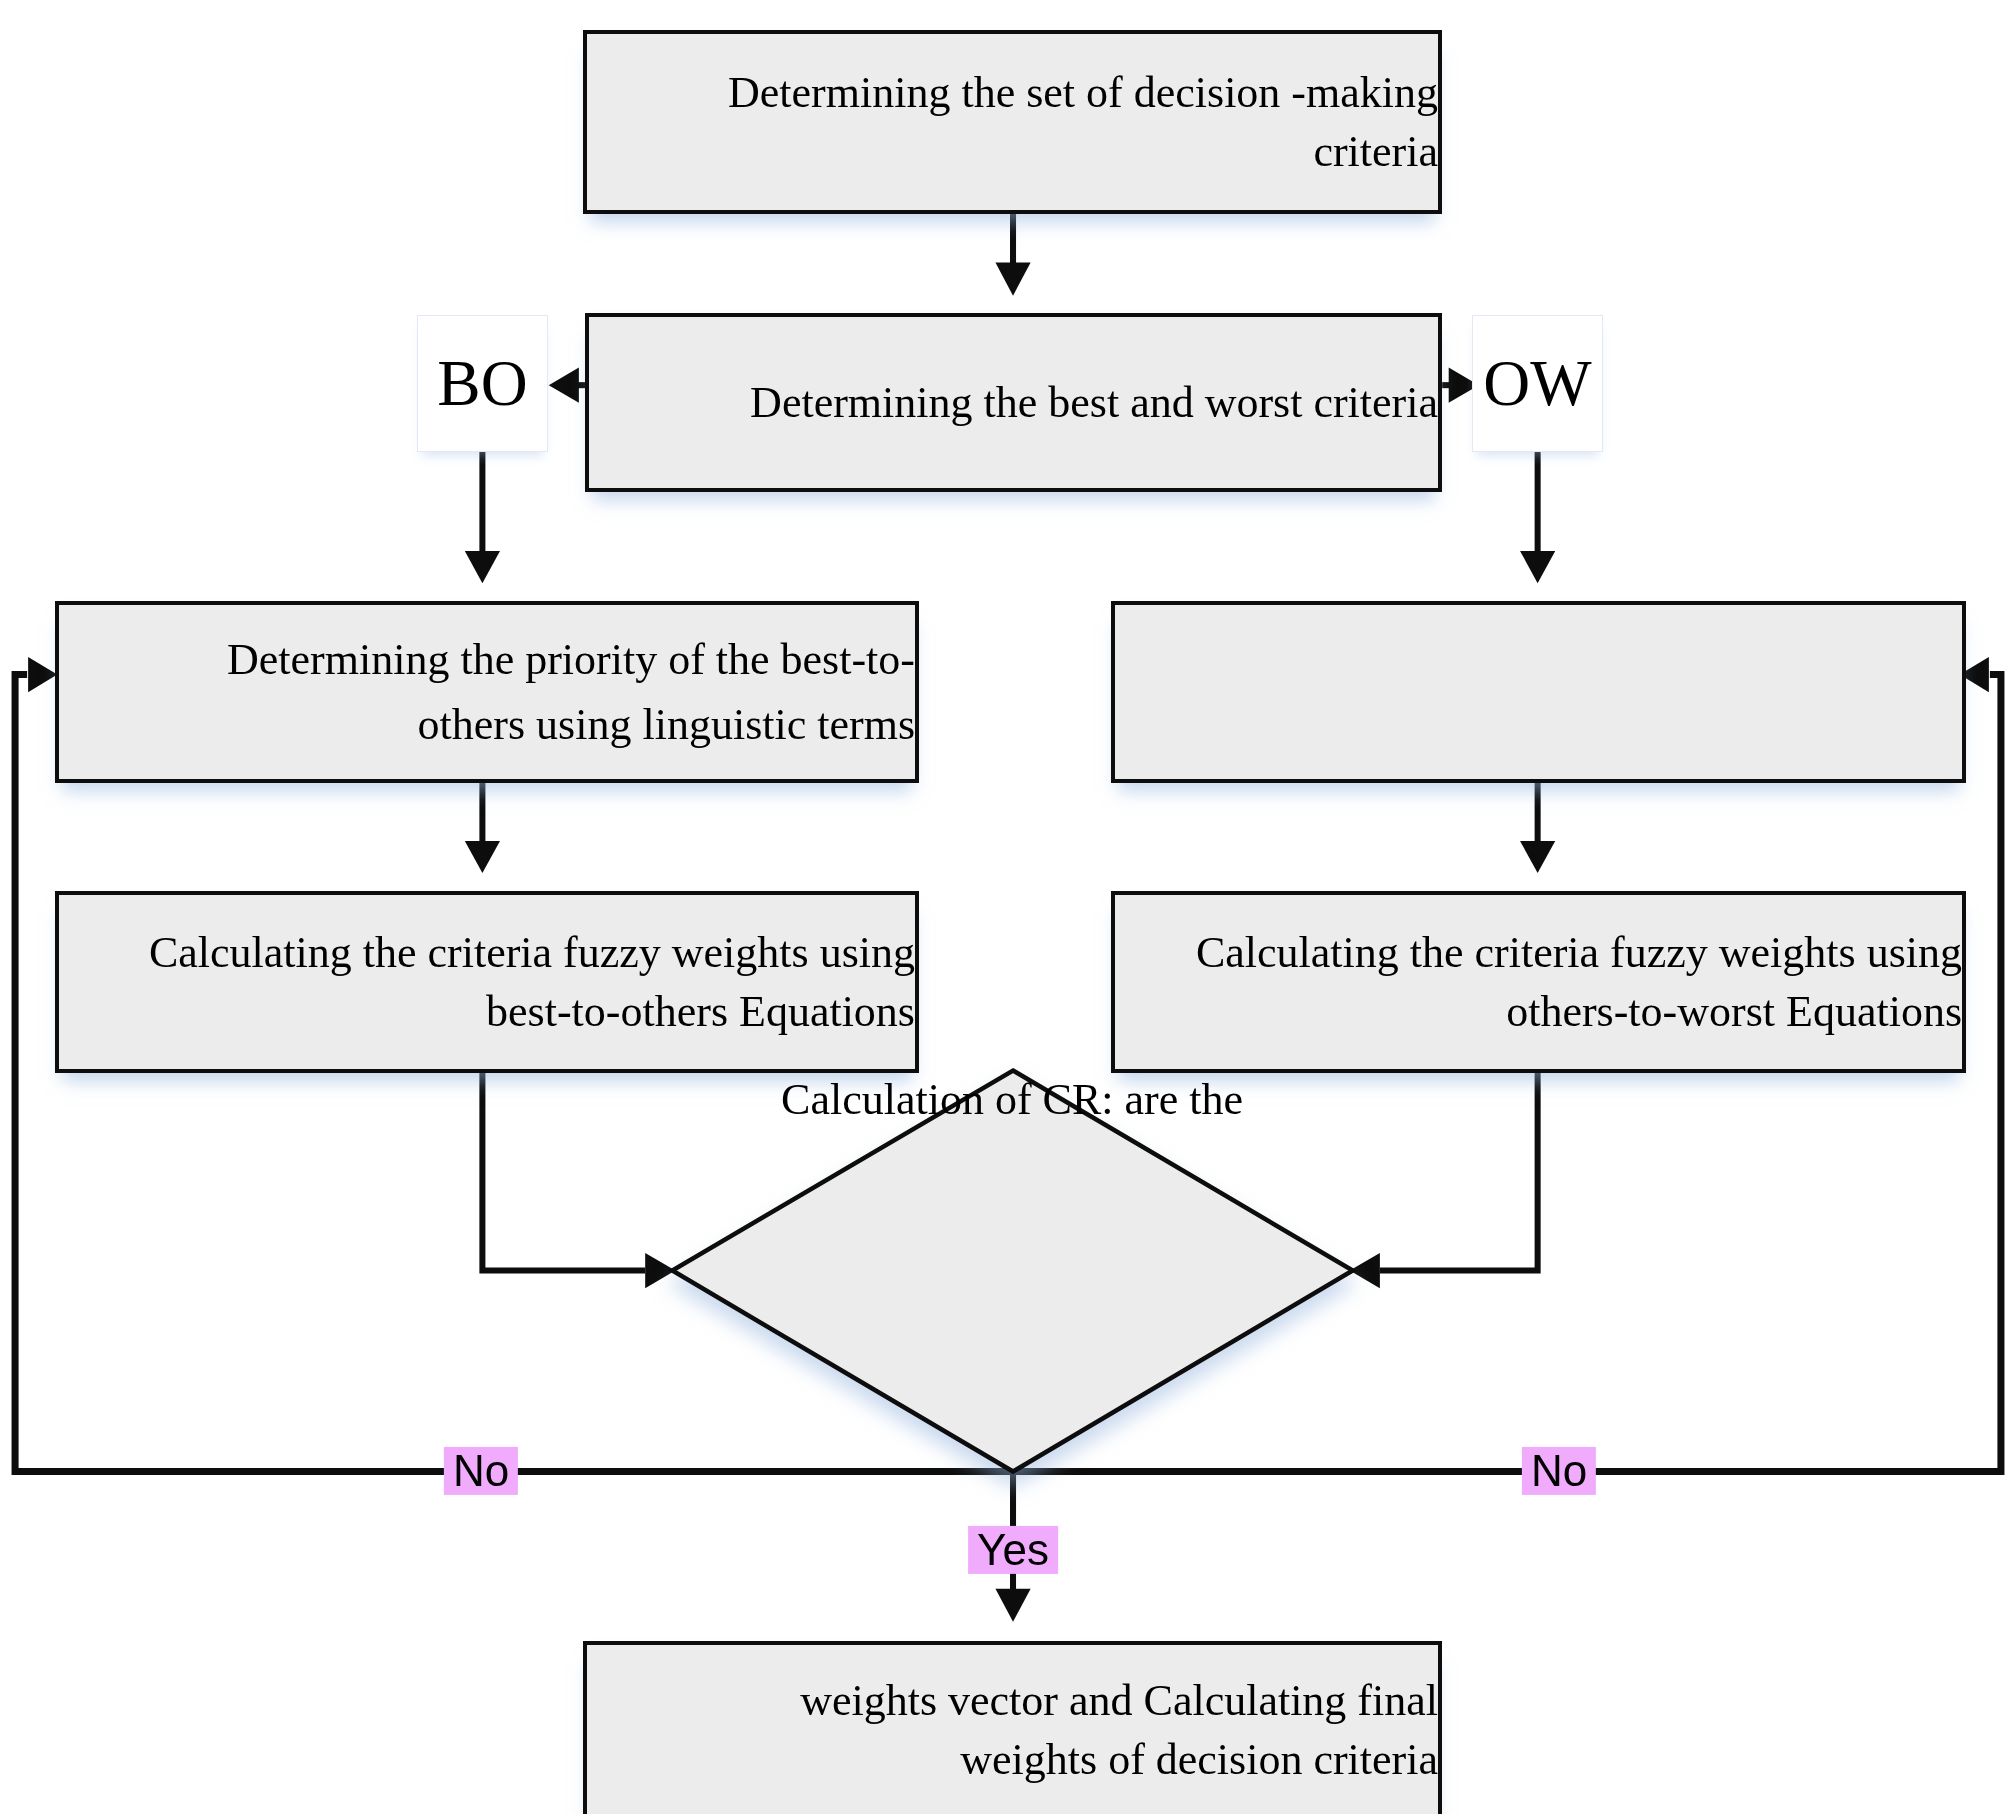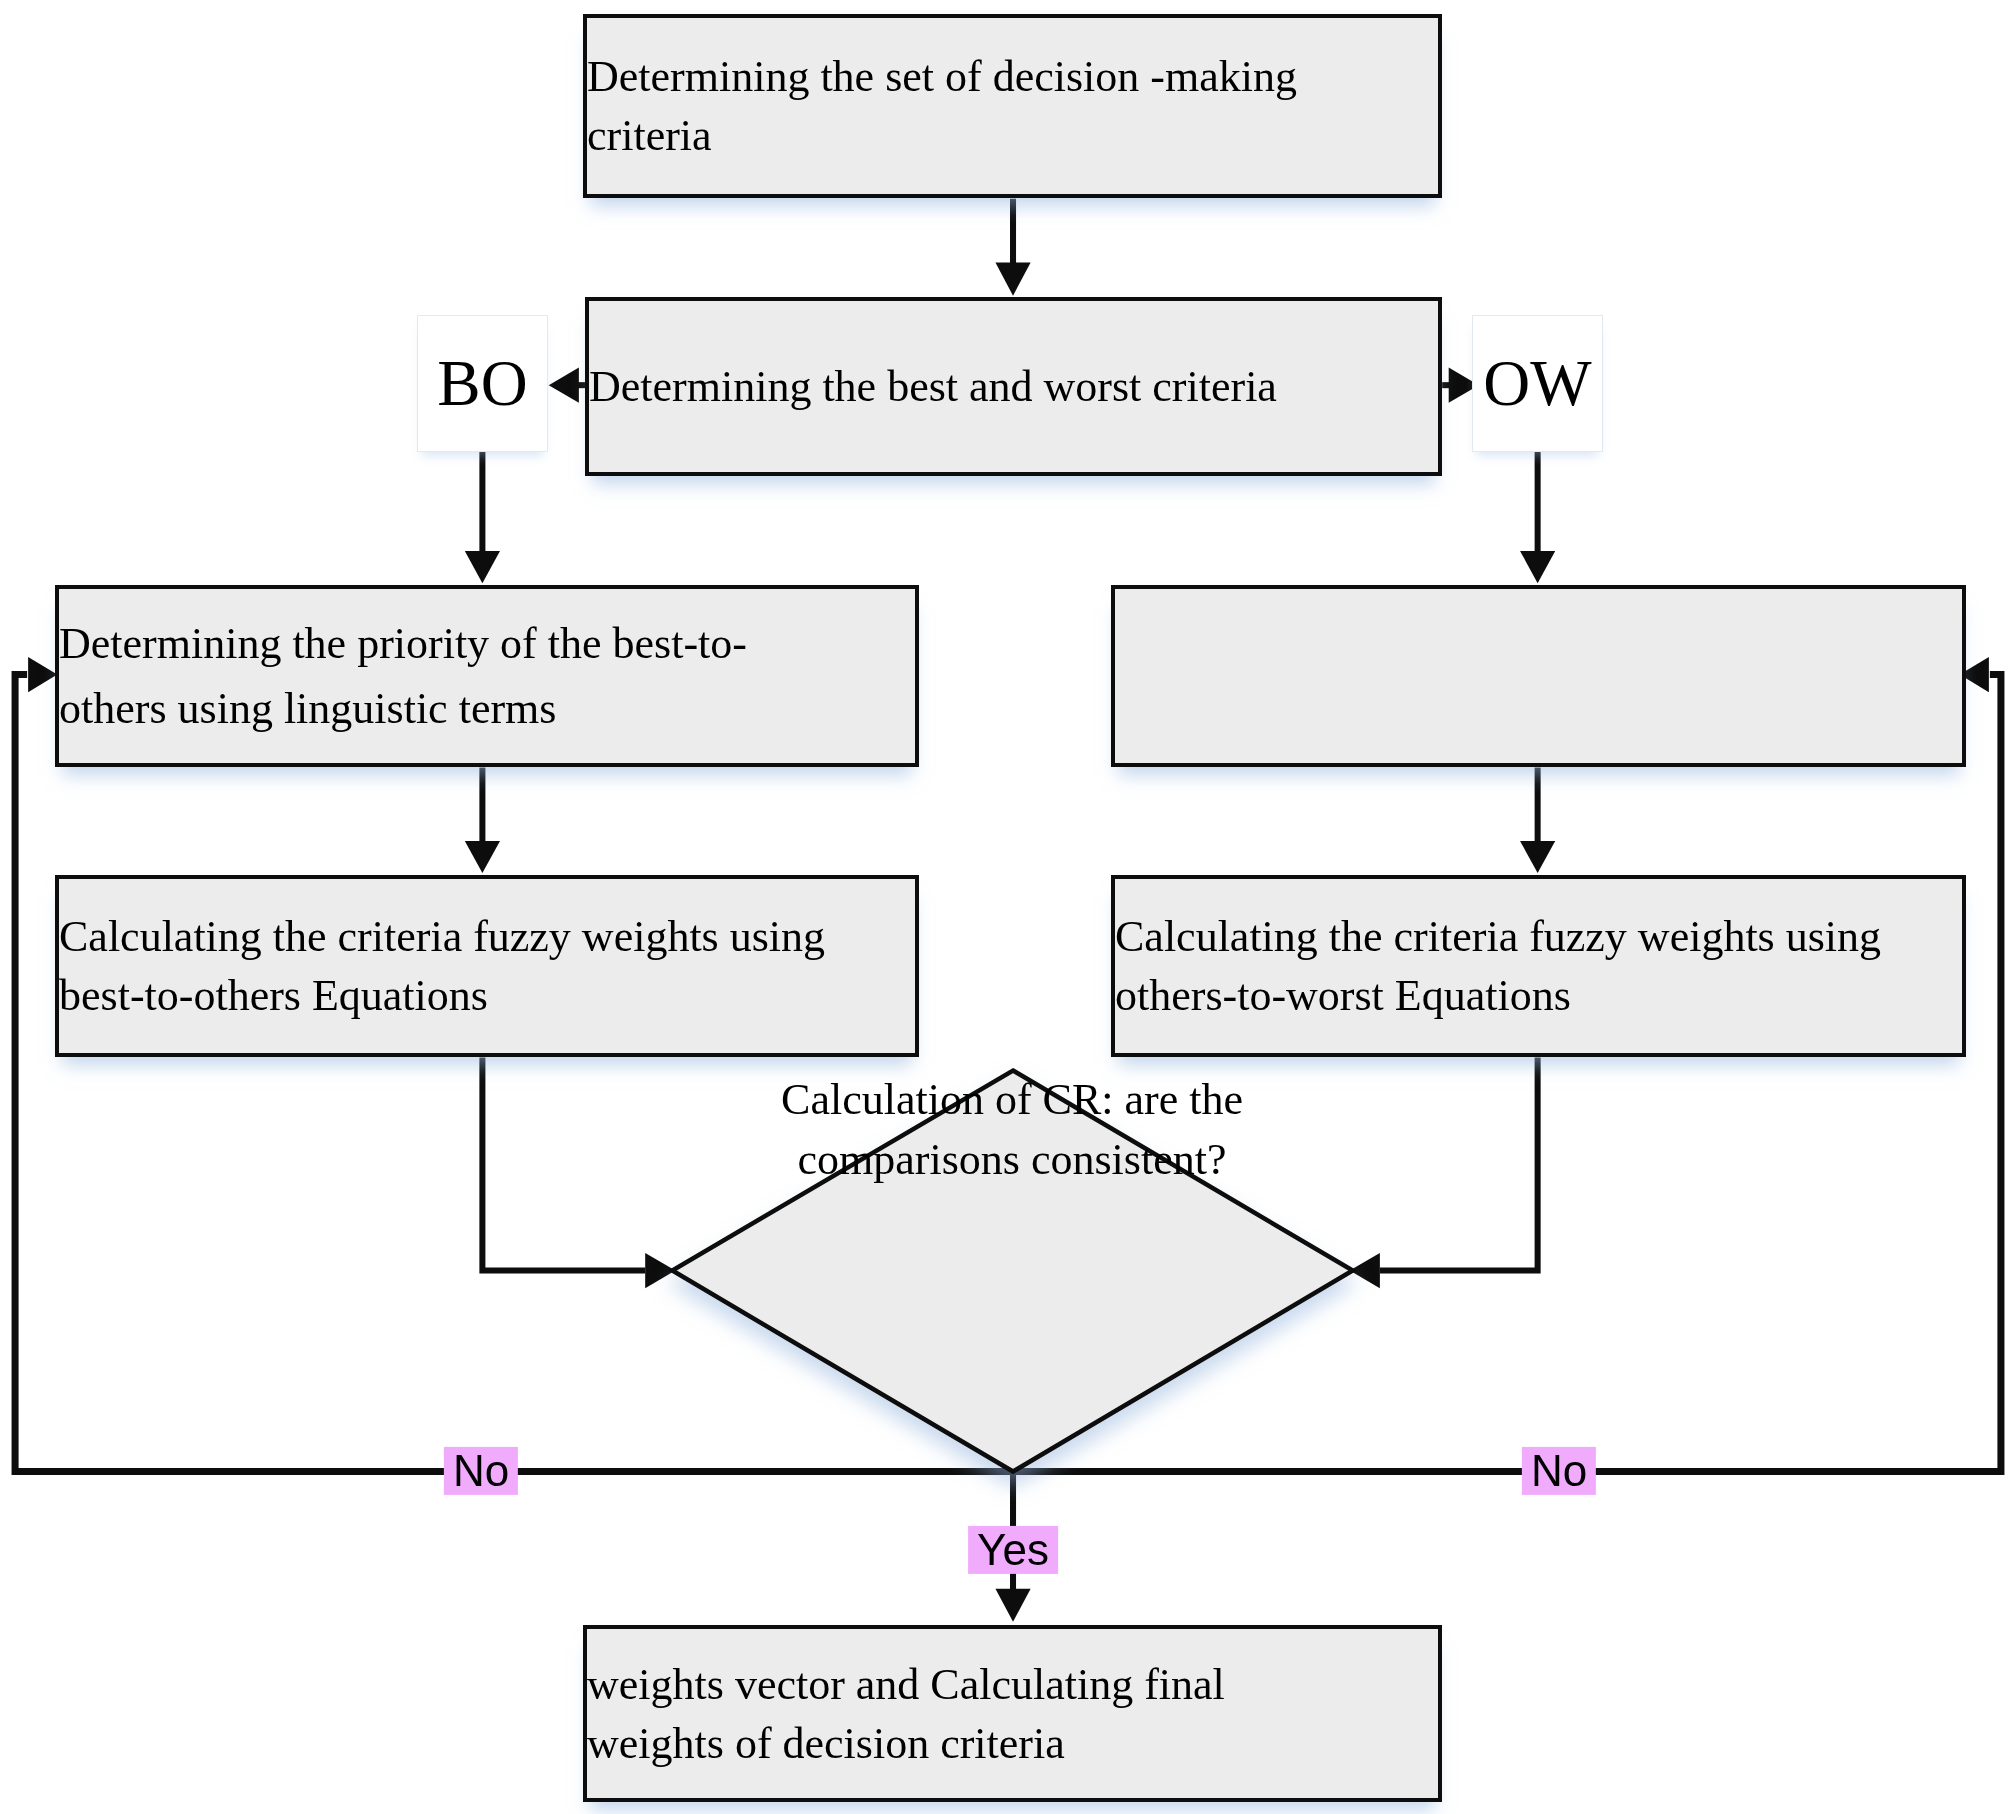--- a/index.html
+++ b/index.html
@@ -11,23 +11,24 @@
     color:#000000;
     overflow:hidden;
   }
   #connectors{position:absolute;left:0;top:0;width:2015px;height:1815px;}
   .box{
     position:absolute;
     box-sizing:border-box;
     background:#ececec;
     border:4.5px solid #0d0d0d;
     display:flex;flex-direction:column;
-    align-items:flex-start;justify-content:center;
+    align-items:flex-end;justify-content:center;
     text-align:center;
     box-shadow:0 15px 17px -7px rgba(148,180,222,0.55);
+    margin-top:16px;
   }
   .box .line{
     font-size:44px;
     line-height:59px;
     white-space:nowrap;
   }
   .sidebox{
     position:absolute;
     box-sizing:border-box;
     background:#ffffff;
@@ -141,21 +142,20 @@
     <div class="line">best-to-others Equations</div>
   </div>
 
   <div class="box" id="step4-right">
     <div class="line">Calculating the criteria fuzzy weights using</div>
     <div class="line">others-to-worst Equations</div>
   </div>
 
   <div id="decision-text">
     <div class="line">Calculation of CR: are the</div>
-    <div class="line">comparisons consistent?</div>
   </div>
 
   <div class="box" id="step5">
     <div class="line">weights vector and Calculating final</div>
     <div class="line">weights of decision criteria</div>
   </div>
 
   <div class="edge-label" id="label-no-left">No</div>
   <div class="edge-label" id="label-no-right">No</div>
   <div class="edge-label" id="label-yes">Yes</div>

